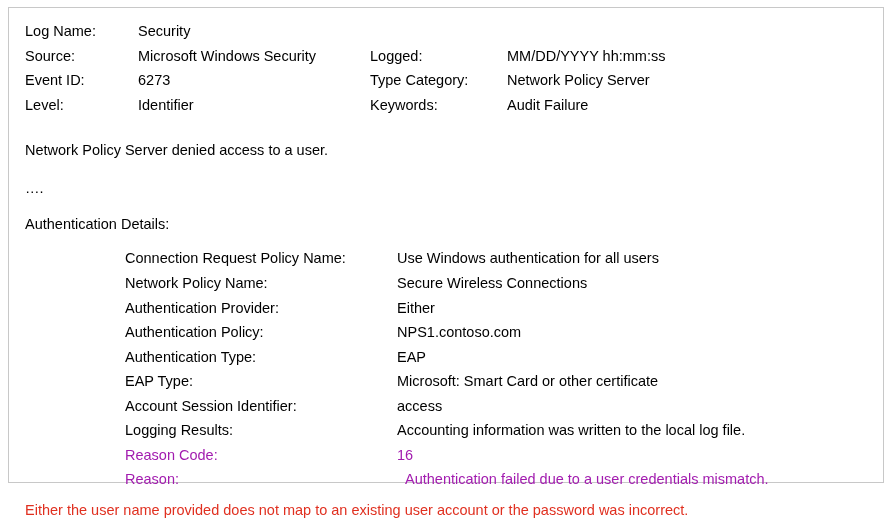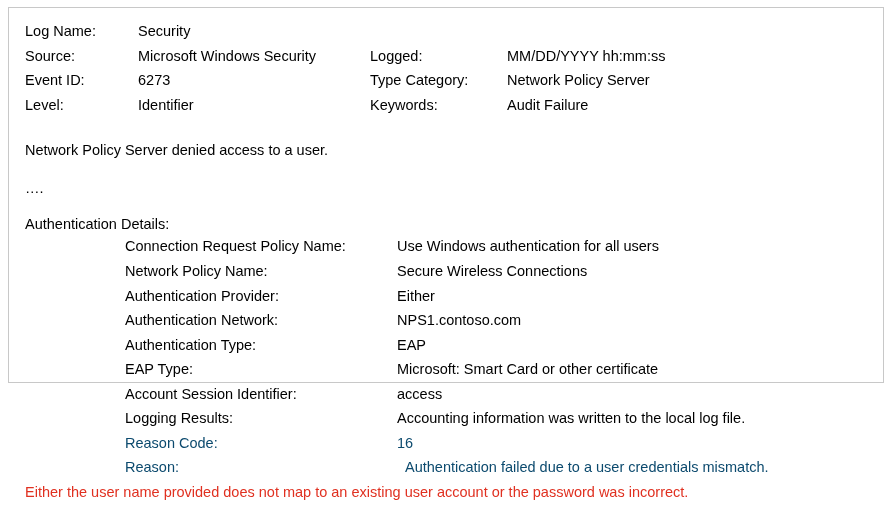--- a/index.html
+++ b/index.html
@@ -11,21 +11,21 @@
     width: 896px;
     height: 521px;
     font-family: "Liberation Sans", sans-serif;
     color: #000000;
   }
   .event-card {
     position: absolute;
     left: 8px;
     top: 7px;
     width: 876px;
-    height: 376px;
+    height: 476px;
     border: 1px solid #c8c8c8;
     box-sizing: border-box;
     background: #ffffff;
     padding: 14px 16px 0 16px;
   }
   .header-grid {
     display: grid;
     grid-template-columns: 113px 232px 137px auto;
     row-gap: 5px;
     font-size: 14.5px;
@@ -37,45 +37,45 @@
   .spacer-1 { height: 26px; }
   .para {
     font-size: 14.5px;
     line-height: 1.35;
     white-space: nowrap;
   }
   .spacer-2 { height: 18px; }
   .spacer-3 { height: 18px; }
   .details-title {
     font-size: 14.5px;
-    margin-bottom: 5px;
+    margin-bottom: 17px;
   }
   .details-grid {
     display: grid;
     grid-template-columns: 272px auto;
     row-gap: 5px;
     font-size: 14.5px;
     line-height: 1.35;
     padding-left: 100px;
     box-sizing: border-box;
   }
   .details-grid .lbl, .details-grid .val {
     white-space: nowrap;
   }
   .red {
-    color: #0c4a6e;
+    color: #a21caf;
   }
   .reason-val {
     padding-left: 8px;
   }
   .footer-note {
     font-size: 14.5px;
     line-height: 1.35;
     color: #e03020;
-    margin-top: 5px;
+    margin-top: 11px;
     white-space: nowrap;
   }
 </style>
 </head>
 <body>
 
 <div class="event-card">
 
   <div class="header-grid">
     <div class="cell">Log Name:</div>
@@ -114,21 +114,21 @@
   <div class="details-grid">
     <div class="lbl">Connection Request Policy Name:</div>
     <div class="val">Use Windows authentication for all users</div>
 
     <div class="lbl">Network Policy Name:</div>
     <div class="val">Secure Wireless Connections</div>
 
     <div class="lbl">Authentication Provider:</div>
     <div class="val">Either</div>
 
-    <div class="lbl">Authentication Network:</div>
+    <div class="lbl">Authentication Policy:</div>
     <div class="val">NPS1.contoso.com</div>
 
     <div class="lbl">Authentication Type:</div>
     <div class="val">EAP</div>
 
     <div class="lbl">EAP Type:</div>
     <div class="val">Microsoft: Smart Card or other certificate</div>
 
     <div class="lbl">Account Session Identifier:</div>
     <div class="val">access</div>

